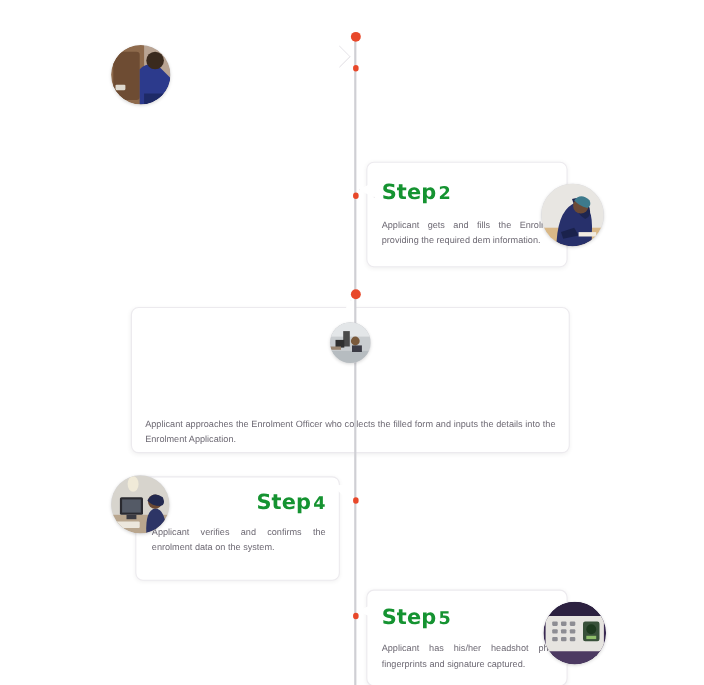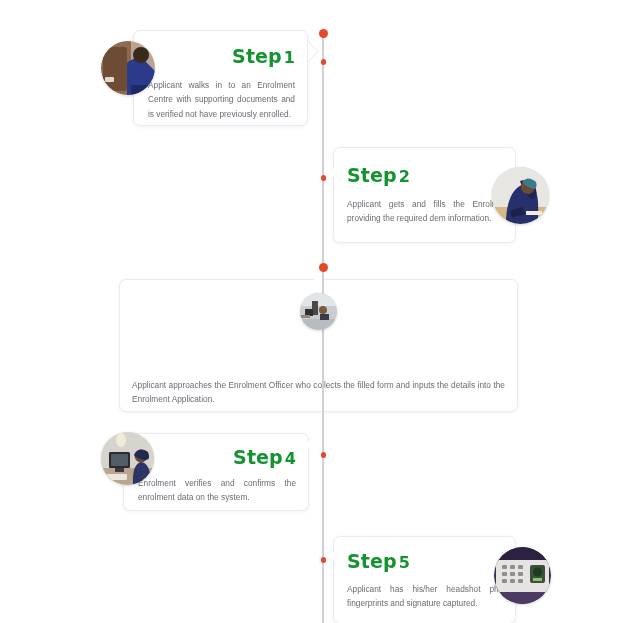--- a/index.html
+++ b/index.html
@@ -129,21 +129,21 @@
                        text-align: center; font-size: 20px; }
   #card3 .step-title .num { font-size: 17px; }
   #card3 .body-text { position: absolute; left: 12px; right: 12px; top: 98px; }
   #photo3 { left: 300px; top: 293px; width: 37px; height: 37px; }
   #notch3 { left: 311px; top: 272px; width: 16px; height: 14px;
             background: #fff; border: none;
             clip-path: polygon(50% 0, 100% 100%, 0 100%);
             border-top: 1px solid #e8e6ea; }
 
   
-  #card4 { left: 123px; top: 433px; width: 186px; height: 78px; }
+  #card4 { left: 123px; top: 433px; width: 186px; height: 95px; }
   #card4 .step-title { position: absolute; right: 12px; top: 12px; }
   #card4 .body-text { position: absolute; left: 14px; right: 12px; top: 42px; }
   #photo4 { left: 101px; top: 432px; width: 53px; height: 53px; }
   #notch4 { left: 302px; top: 441px; width: 15px; height: 15px;
             background: #fff; border: none;
             clip-path: polygon(100% 0, 100% 100%, 0 0); }
 
   
   #card5 { left: 333px; top: 536px; width: 183px; height: 88px; }
   #card5 .step-title { position: absolute; left: 13px; top: 13px; }
@@ -167,26 +167,20 @@
   <div class="spine"></div>
 
   <div class="spine-dot d1"></div>
   <div class="spine-dot d2"></div>
 
   <div class="anchor-dot a1"></div>
   <div class="anchor-dot a2"></div>
   <div class="anchor-dot a3"></div>
   <div class="anchor-dot a4"></div>
 
-  <div class="card" id="card1">
-    <div class="step-title">
-      <span>Step</span><span class="num">1</span>
-    </div>
-    <div class="body-text">Applicant walks in to an Enrolment Centre with supporting documents and is verified not have previously enrolled.</div>
-  </div>
   <div class="notch" id="notch1"></div>
   <div class="photo" id="photo1">
     <svg width="54" height="54" viewBox="0 0 54 54">
       <defs>
           <clipPath id="c1">
             <circle cx="27" cy="27" r="27"></circle>
           </clipPath>
         </defs>
       <g clip-path="url(#c1)">
         <rect width="54" height="54" fill="#b9a493"></rect>
@@ -248,21 +242,21 @@
         <rect x="20" y="21" width="9" height="6" fill="#3b3b45"></rect>
         <rect x="0" y="22" width="10" height="3" fill="#9a8570"></rect>
       </g>
     </svg>
   </div>
 
   <div class="card" id="card4">
     <div class="step-title">
       <span>Step</span><span class="num">4</span>
     </div>
-    <div class="body-text">Enrolment verifies and confirms the enrolment data on the system.</div>
+    <div class="body-text">Applicant verifies and confirms the enrolment data on the system.</div>
   </div>
   <div class="notch" id="notch4"></div>
   <div class="photo" id="photo4">
     <svg width="53" height="53" viewBox="0 0 53 53">
       <defs>
           <clipPath id="c4">
             <circle cx="26.5" cy="26.5" r="26.5"></circle>
           </clipPath>
         </defs>
       <g clip-path="url(#c4)">

